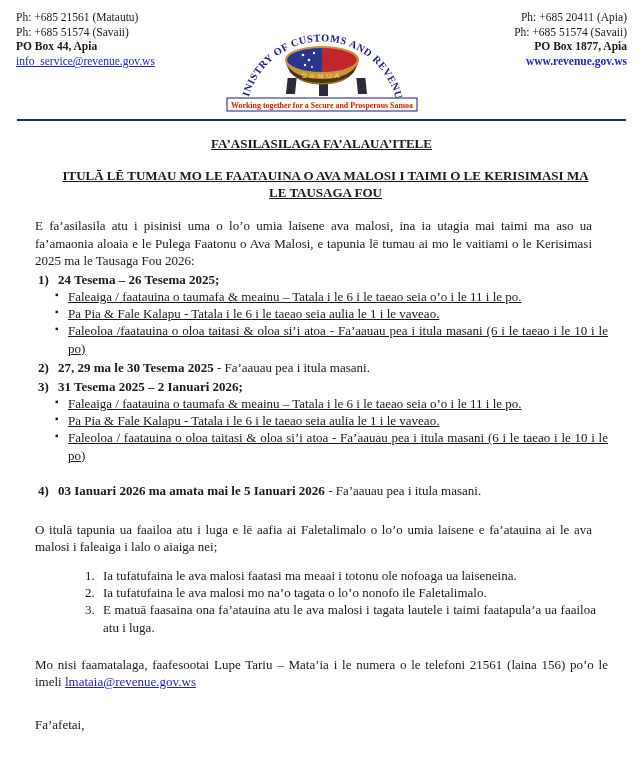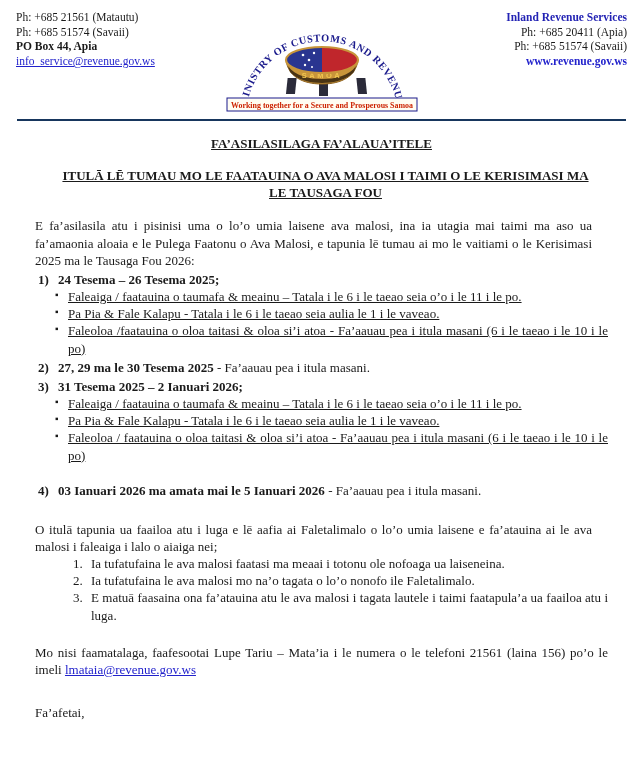--- a/index.html
+++ b/index.html
@@ -23,21 +23,21 @@
   .content{padding:0 35px;}
   .title1{text-align:center;font-weight:bold;text-decoration:underline;margin:14px 0 0 0;}
   .title2{text-align:center;font-weight:bold;text-decoration:underline;margin:15px 18px 0 26px;}
   .para{text-align:justify;margin:16px 16px 0 0;}
   .sched{margin:2px 0 0 0;}
   .sched-head{padding-left:3px;}
   .sched-head .num{font-weight:bold;display:inline-block;width:20px;}
   .bullets{margin:0;padding:0;list-style:none;text-decoration:underline;}
   .bullets li{position:relative;padding-left:33px;text-align:justify;}
   .bullets li::before{content:"▪";position:absolute;left:20px;top:0;font-size:10px;}
-  .conds{margin:0;padding:0 0 0 38px;list-style:none;counter-reset:c;}
+  .conds{margin:12px;padding:0 0 0 38px;list-style:none;counter-reset:c;}
   .conds li{counter-increment:c;position:relative;padding-left:18px;text-align:justify;}
   .conds li::before{content:counter(c) ".";position:absolute;left:0;top:0;}
   .contact{margin:20px 0 0 0;text-align:justify;}
   .closing{margin:26px 0 0 0;}
   a{cursor:pointer;}
   
   .arc-text{fill:#1a1a8c;font-weight:bold;font-size:10.3px;letter-spacing:0.6px;font-family:"Liberation Serif",serif;}
   .samoa-text{fill:#f0c550;font-weight:bold;font-size:7.5px;letter-spacing:2.5px;font-family:"Liberation Sans",sans-serif;}
   .banner-text{fill:#cc2200;font-weight:bold;font-size:8.6px;font-family:"Liberation Serif",serif;}
 </style>
@@ -84,23 +84,23 @@
         <circle cx="95" cy="45" r="1.2"></circle>
         <circle cx="93" cy="59" r="1.0"></circle>
       </g>
 
       <rect x="8" y="90" width="190" height="13" fill="#fffdf2" stroke="#1a1a8c" stroke-width="1"></rect>
       <text class="banner-text" x="103" y="100" text-anchor="middle" textLength="182" lengthAdjust="spacingAndGlyphs">Working together for a Secure and Prosperous Samoa</text>
     </svg>
   </div>
 
   <div class="hcol right">
-    <div class="htitle">Inland Revenue Services</div>
     <div>Ph: +685 20411 (Apia)</div>
     <div>Ph: +685 51574 (Savaii)</div>
+    <div class="hbold">PO Box 1877, Apia</div>
     <a class="hlink-bold">www.revenue.gov.ws</a>
   </div>
 </div>
 
 <div class="divider"></div>
 
 <div class="content">
 
   <div class="title1">FA’ASILASILAGA FA’ALAUA’ITELE</div>
   <div class="title2">ITULĀ LĒ TUMAU MO LE FAATAUINA O AVA MALOSI I TAIMI O LE KERISIMASI MA LE TAUSAGA FOU</div>

